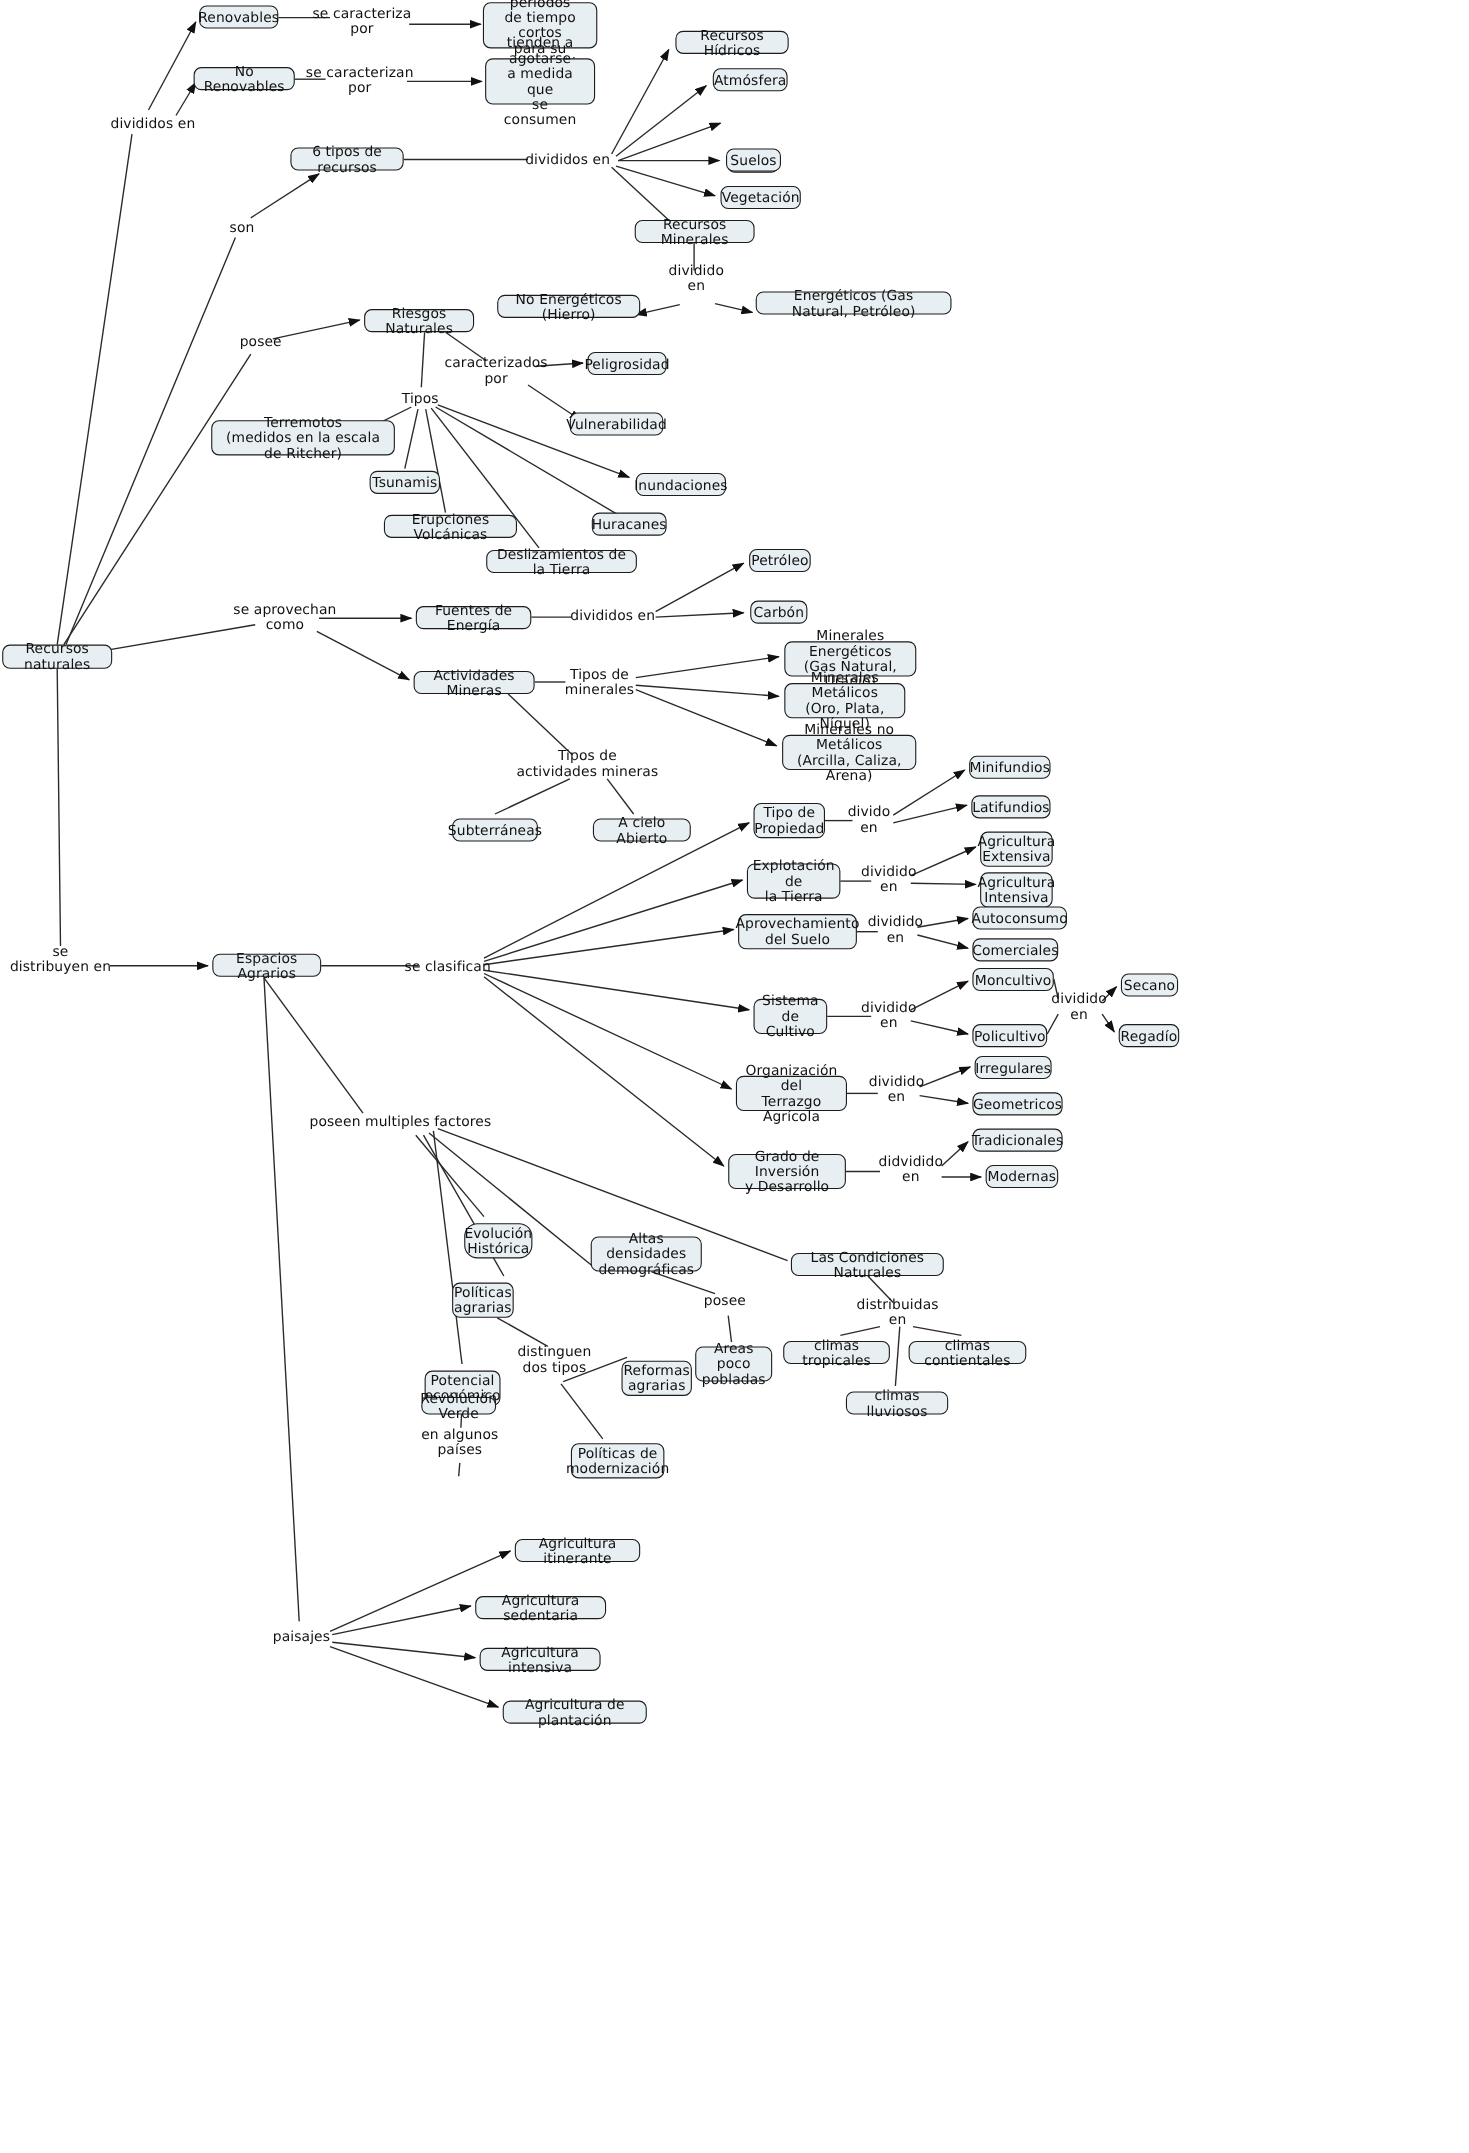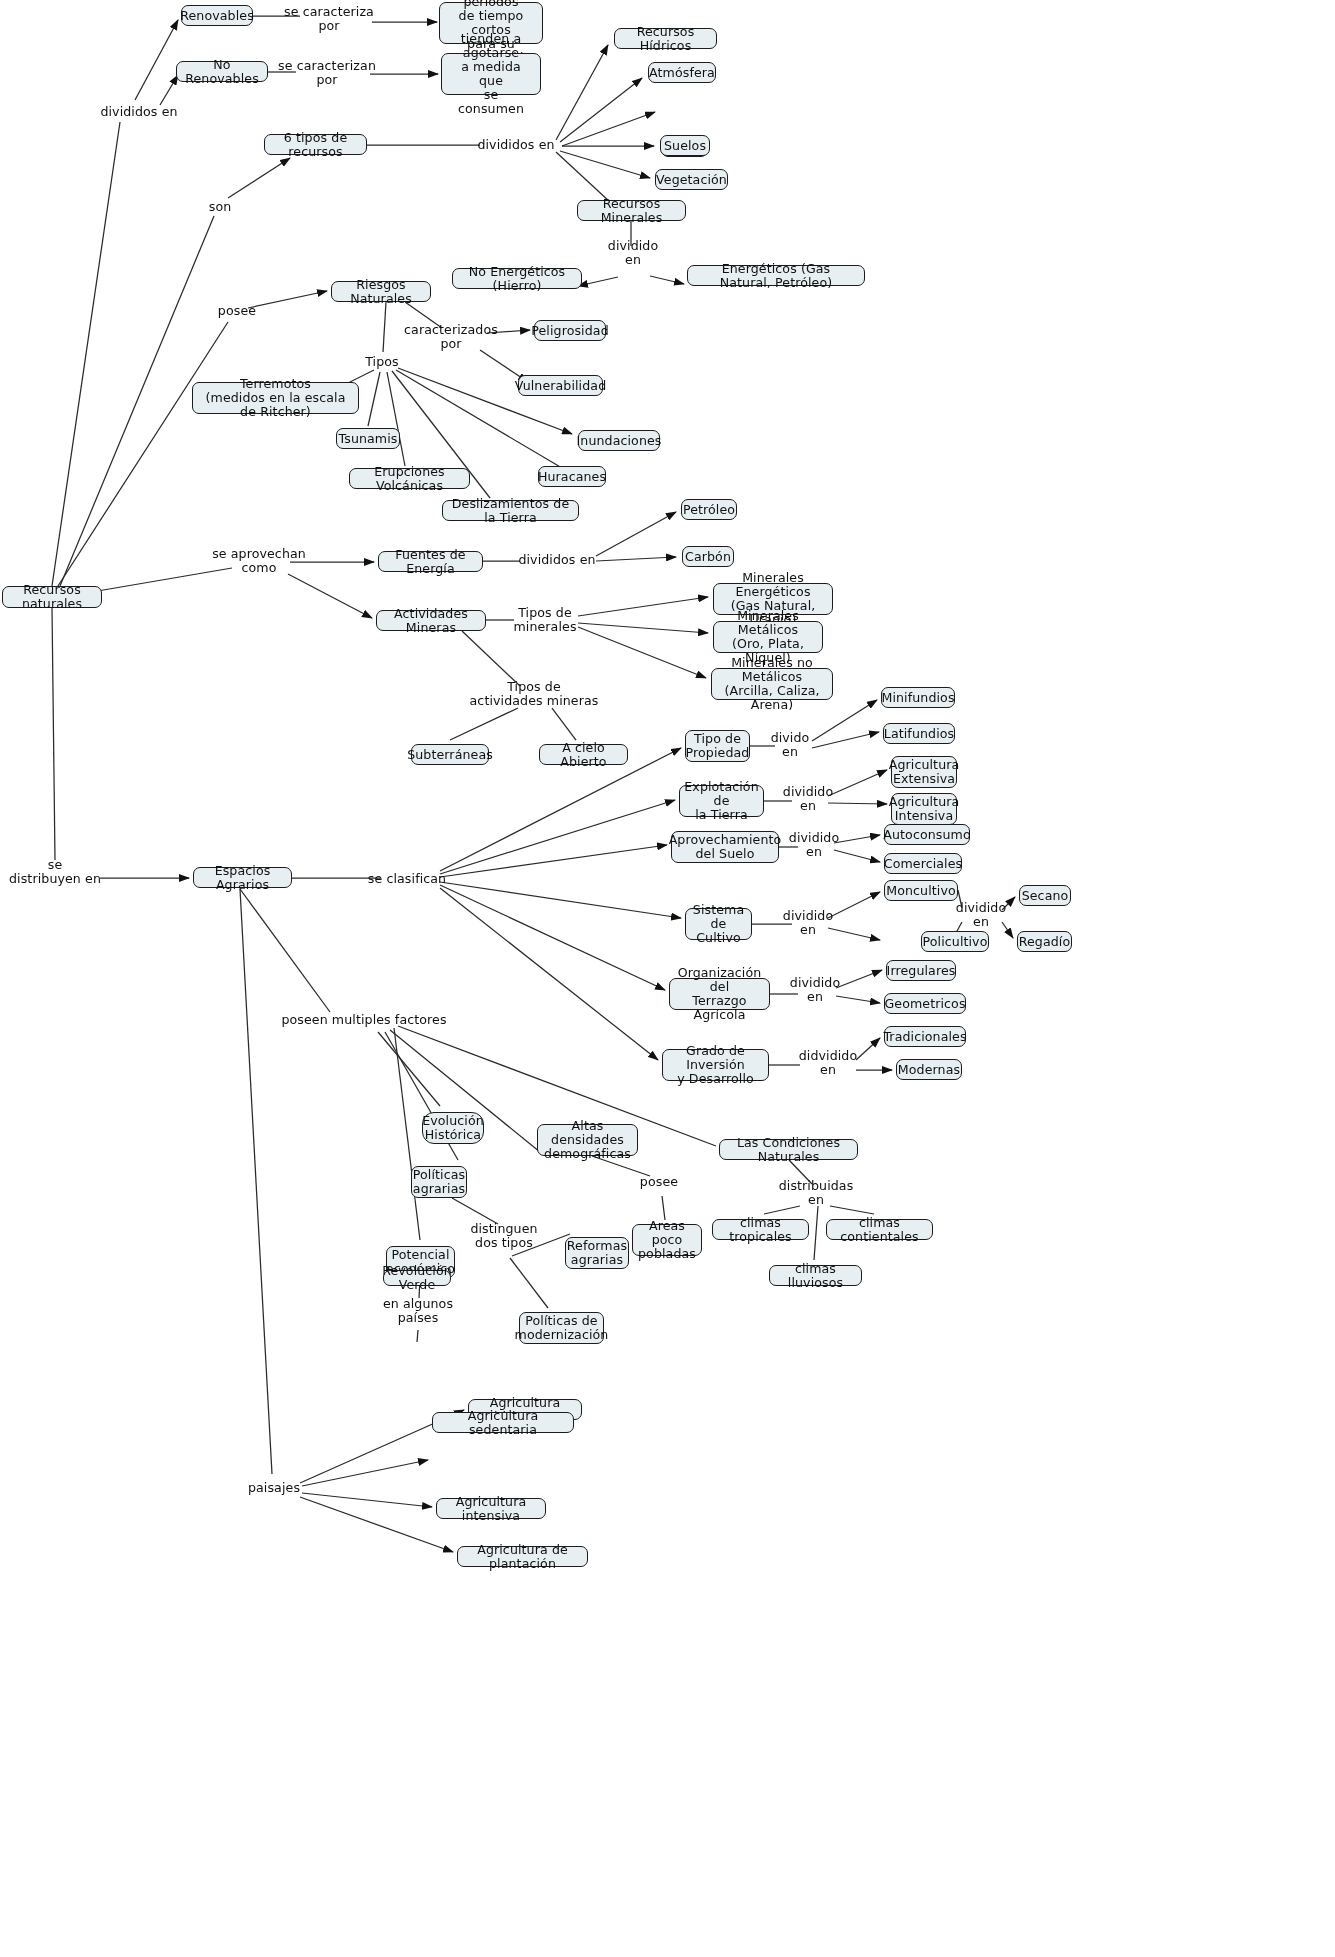--- a/index.html
+++ b/index.html
@@ -228,21 +228,21 @@
 Extensiva</div>
       <div class="node" style="left: 891px; top: 793px; width: 66px; height: 32px;">Agricultura
 Intensiva</div>
       <div class="node" style="left: 671px; top: 831px; width: 108px; height: 32px;">Aprovechamiento
 del Suelo</div>
       <div class="node" style="left: 884px; top: 824px; width: 86px; height: 21px;">Autoconsumo</div>
       <div class="node" style="left: 884px; top: 853px; width: 78px; height: 21px;">Comerciales</div>
       <div class="node" style="left: 685px; top: 908px; width: 67px; height: 32px;">Sistema de
 Cultivo</div>
       <div class="node" style="left: 884px; top: 880px; width: 74px; height: 21px;">Moncultivo</div>
-      <div class="node" style="left: 921px; top: 931px; width: 68px; height: 21px;">Policultivo</div>
+      <div class="node" style="left: 884px; top: 931px; width: 68px; height: 21px;">Policultivo</div>
       <div class="node" style="left: 1019px; top: 885px; width: 52px; height: 21px;">Secano</div>
       <div class="node" style="left: 1017px; top: 931px; width: 55px; height: 21px;">Regadío</div>
       <div class="node" style="left: 669px; top: 978px; width: 101px; height: 32px;">Organización del
 Terrazgo Agrícola</div>
       <div class="node" style="left: 886px; top: 960px; width: 70px; height: 21px;">Irregulares</div>
       <div class="node" style="left: 884px; top: 993px; width: 82px; height: 21px;">Geometricos</div>
       <div class="node" style="left: 662px; top: 1049px; width: 107px; height: 32px;">Grado de Inversión
 y Desarrollo</div>
       <div class="node" style="left: 884px; top: 1026px; width: 82px; height: 21px;">Tradicionales</div>
       <div class="node" style="left: 896px; top: 1059px; width: 66px; height: 21px;">Modernas</div>
@@ -260,21 +260,21 @@
       <div class="node" style="left: 769px; top: 1265px; width: 93px; height: 21px;">climas lluviosos</div>
       <div class="node" style="left: 386px; top: 1246px; width: 69px; height: 32px;">Potencial
 económico</div>
       <div class="node" style="left: 565px; top: 1237px; width: 64px; height: 32px;">Reformas
 agrarias</div>
       <div class="node" style="left: 519px; top: 1312px; width: 85px; height: 32px;">Políticas de
 modernización</div>
       <div class="node" style="left: 383px; top: 1270px; width: 68px; height: 16px;">Revolución
 Verde</div>
       <div class="node" style="left: 468px; top: 1399px; width: 114px; height: 21px;">Agricultura itinerante</div>
-      <div class="node" style="left: 432px; top: 1412px; width: 142px; height: 21px;">Agricultura sedentaria</div>
+      <div class="node" style="left: 432px; top: 1451px; width: 119px; height: 21px;">Agricultura sedentaria</div>
       <div class="node" style="left: 436px; top: 1498px; width: 110px; height: 21px;">Agricultura intensiva</div>
       <div class="node" style="left: 457px; top: 1546px; width: 131px; height: 21px;">Agricultura de plantación</div>
     </div>
   <div id="labels-layer">
       <div class="lbl" style="left: 139px; top: 112px;">divididos en</div>
       <div class="lbl" style="left: 329px; top: 19px;">se caracteriza
 por</div>
       <div class="lbl" style="left: 327px; top: 73px;">se caracterizan
 por</div>
       <div class="lbl" style="left: 220px; top: 207px;">son</div>

